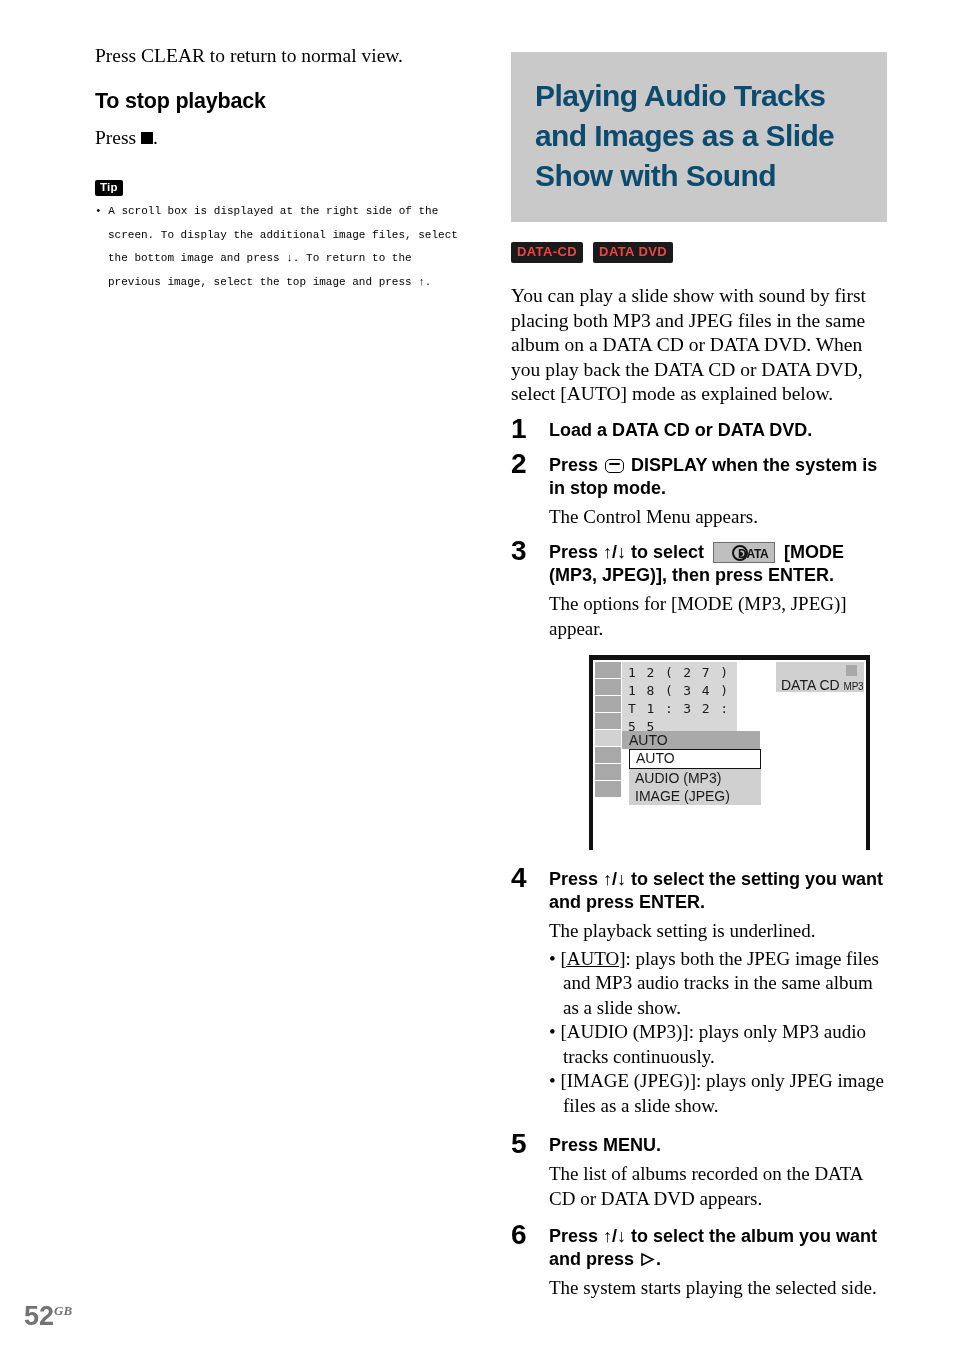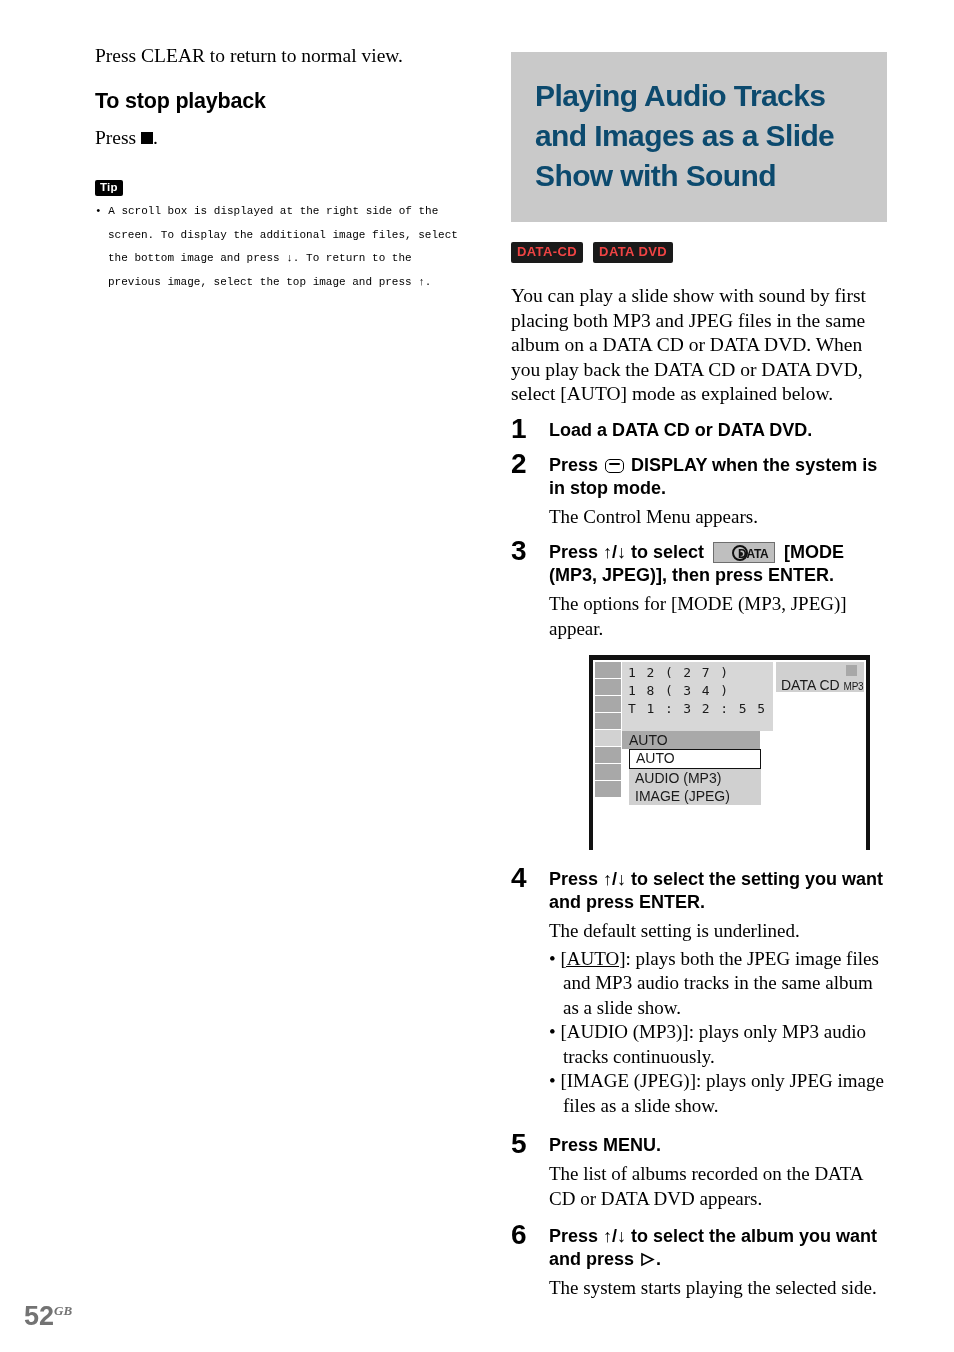--- a/index.html
+++ b/index.html
@@ -271,21 +271,21 @@
     margin-bottom: 1px;
     box-sizing: border-box;
   }
   .osd-col div.sel {
     background: #d2d2d2;
   }
   .osd-info {
     position: absolute;
     left: 29px;
     top: 2px;
-    width: 151px;
+    width: 115px;
     height: 69px;
     background: #d7d7d7;
     font-family: "DejaVu Sans Mono", monospace;
     font-size: 13px;
     line-height: 18px;
     letter-spacing: 1.4px;
     color: #1a1a1a;
     padding: 2px 0 0 6px;
     box-sizing: border-box;
   }
@@ -466,21 +466,21 @@
           <span class="sq"></span>
           <span class="lbl"><span>DATA CD</span>
             <small>MP3</small></span>
         </div>
       </div>
     </div>
 
     <div class="step" style="margin-top:18px;">
       <div class="step-num">4</div>
       <p class="step-title">Press ↑/↓ to select the setting you want and press ENTER.</p>
-      <p class="step-body">The default setting is underlined.</p>
+      <p class="step-body">The playback setting is underlined.</p>
       <ul class="step-list">
         <li><span class="u">[AUTO]</span><span>: plays both the JPEG image files and MP3 audio tracks in the same album as a slide show.</span></li>
         <li><span>[AUDIO (MP3)]</span><span>: plays only MP3 audio tracks continuously.</span></li>
         <li><span>[IMAGE (JPEG)]</span><span>: plays only JPEG image files as a slide show.</span></li>
       </ul>
     </div>
 
     <div class="step" style="margin-top:16px;">
       <div class="step-num">5</div>
       <p class="step-title">Press MENU.</p>

